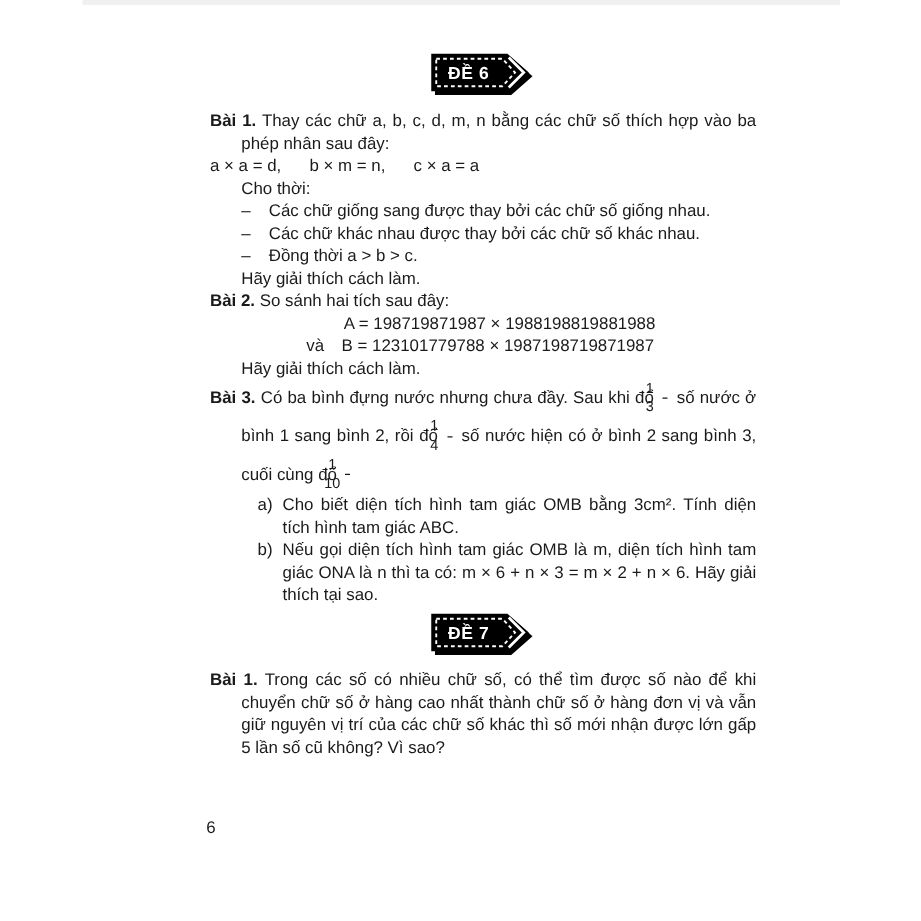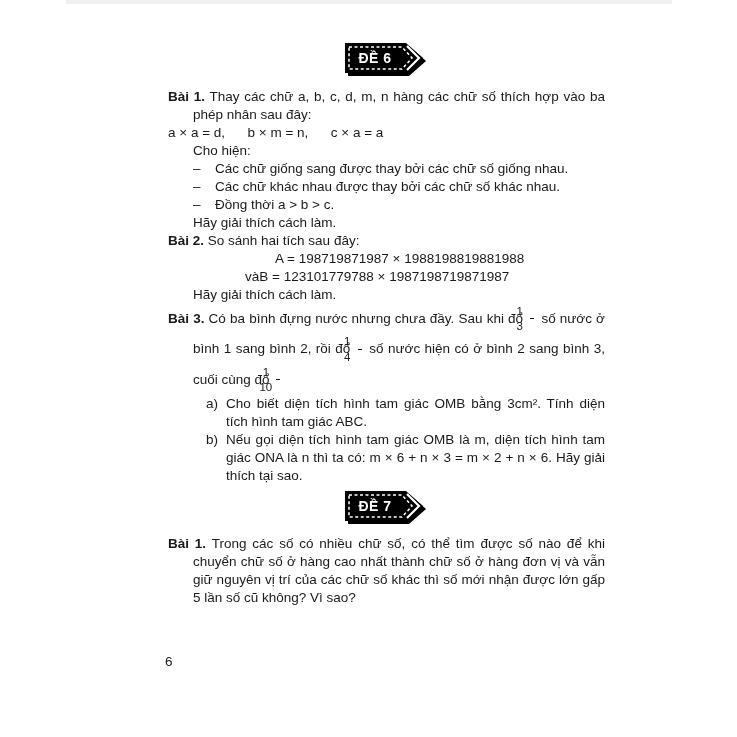--- a/index.html
+++ b/index.html
@@ -14,21 +14,21 @@
   p { margin:0; }
   .prob { text-align:justify; padding-left:25px; text-indent:-25px; }
   .plabel { font-weight:bold; }
   .plain { padding-left:25px; }
   .eq-center { text-align:left; white-space:pre; }
   .bullet { display:flex; padding-left:25px; }
   .bullet .dash { width:22px; flex:none; }
   .bullet .btext { flex:1; }
   .line-a { padding-left:107px; white-space:pre; }
   .line-b { padding-left:77px; white-space:pre; }
-  .line-b .va { display:inline-block; }
+  .line-b .va { display:inline-block; margin-right:14px; }
   .subitem { display:flex; padding-left:38px; }
   .subitem .slabel { width:20px; flex:none; }
   .subitem .stext { flex:1; text-align:justify; }
   .frac { display:inline-flex; flex-direction:column; text-align:center; vertical-align:middle;
           font-size:11.5px; line-height:1.15; margin:0 3px; padding:1px 0; }
   .frac .den { border-top:1px solid #1a1a1a; padding:1px 2px 0; }
   .frac .num { padding:0 2px; }
   .badge-wrap { width:86px; margin:0 auto 7px; }
   .badge-wrap.second { margin-top:5px; margin-bottom:6px; }
   .badge text { font:bold 14px "Liberation Sans", sans-serif; fill:#ffffff; letter-spacing:0.5px; }
@@ -44,23 +44,23 @@
   <div class="badge-wrap">
     <svg class="badge" width="86" height="34" viewBox="0 0 86 34">
       <polygon points="4,4 65,4 82,19 65,34 4,34" fill="#000000"></polygon>
       <polygon points="1,1 62,1 79,16 62,31 1,31" fill="#000000"></polygon>
       <polyline points="63,4 75,16 63,28" fill="none" stroke="#ffffff" stroke-width="2.2"></polyline>
       <polygon points="5,5 58,5 68,16 58,27 5,27" fill="none" stroke="#ffffff" stroke-width="1.5" stroke-dasharray="3,2.5"></polygon>
       <text x="31" y="21" text-anchor="middle">ĐỀ 6</text>
     </svg>
   </div>
 
-  <p class="prob"><span class="plabel">Bài 1.</span> <span>Thay các chữ a, b, c, d, m, n hàng các chữ số thích hợp vào ba phép nhân sau đây:</span></p>
+  <p class="prob"><span class="plabel">Bài 1.</span> <span>Thay các chữ a, b, c, d, m, n bằng các chữ số thích hợp vào ba phép nhân sau đây:</span></p>
   <p class="eq-center">a × a = d,      b × m = n,      c × a = a</p>
-  <p class="plain">Cho hiện:</p>
+  <p class="plain">Cho thời:</p>
   <div class="bullet">
     <span class="dash">–</span>
     <span class="btext">Các chữ giống sang được thay bởi các chữ số giống nhau.</span>
   </div>
   <div class="bullet">
     <span class="dash">–</span>
     <span class="btext">Các chữ khác nhau được thay bởi các chữ số khác nhau.</span>
   </div>
   <div class="bullet">
     <span class="dash">–</span>

